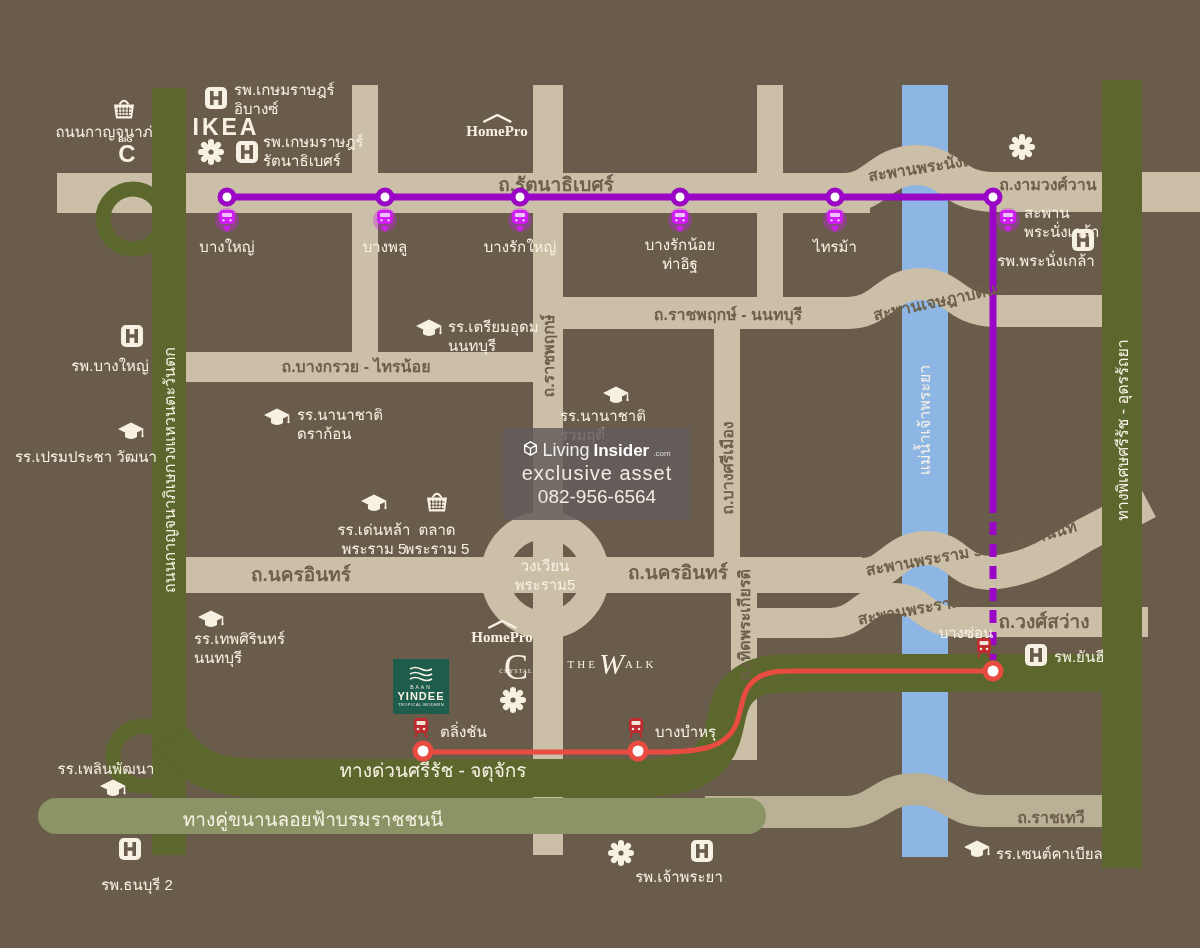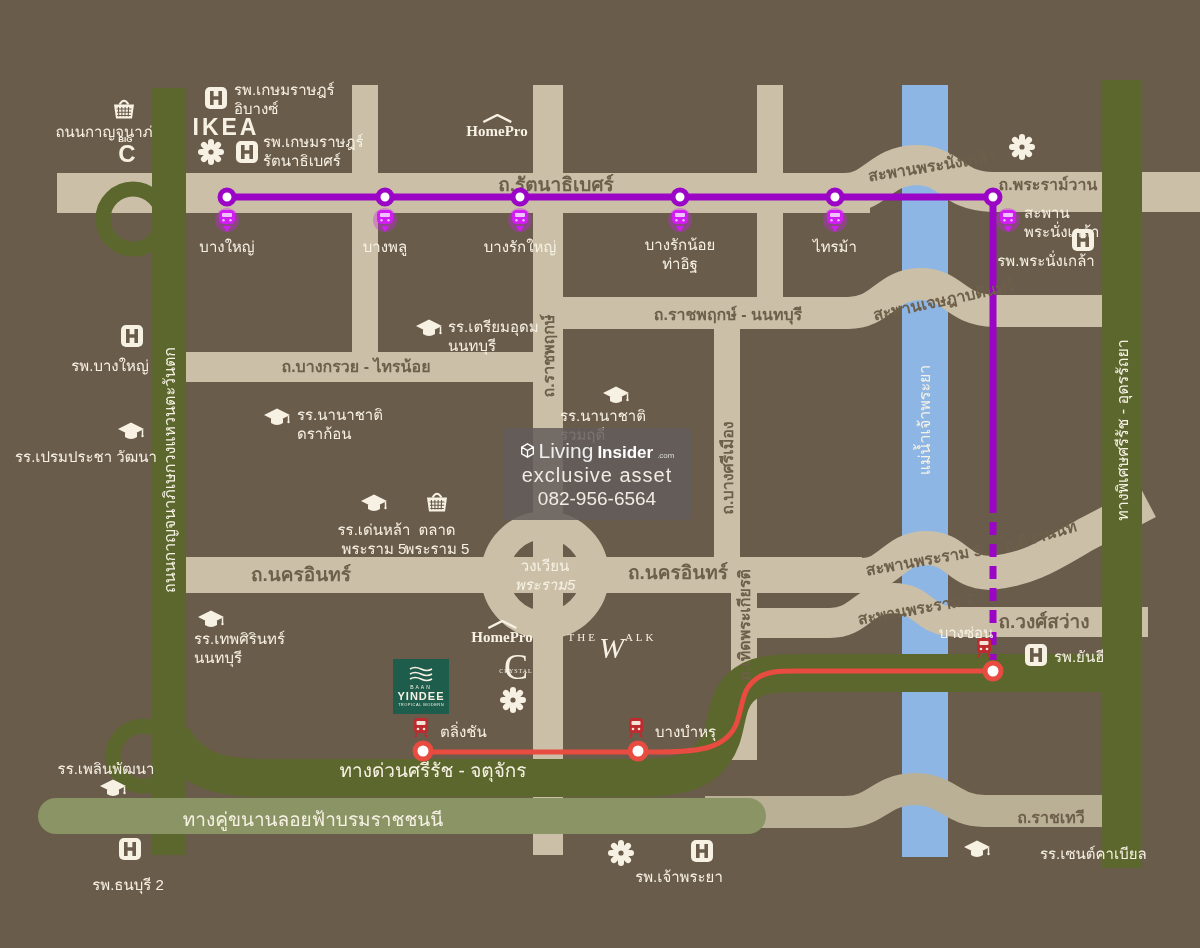--- a/index.html
+++ b/index.html
@@ -23,38 +23,38 @@
   .roundabout-label{color:var(--white);font-size:15px;line-height:19px;text-align:center;white-space:nowrap;}
   .pstation-circle{width:19px;height:19px;border-radius:50%;background:#fff;border:5px solid var(--purple);box-sizing:border-box;}
   .rstation-circle{width:21px;height:21px;border-radius:50%;background:#fff;border:5px solid var(--red);box-sizing:border-box;}
   .icon svg{display:block;}
   
   .brand{position:absolute;color:var(--white);white-space:nowrap;}
   .ikea{left:226px;top:127px;transform:translate(-50%,-50%);font-weight:bold;font-size:23px;letter-spacing:3px;}
   .homepro{display:flex;flex-direction:column;align-items:center;transform:translate(-50%,-50%);}
   .homepro .hp-text{font-family:"Liberation Serif","DejaVu Serif",serif;font-weight:bold;font-size:15px;}
   .hp1{left:497px;top:127px;} .hp2{left:502px;top:633px;}
-  .thewalk{left:612px;top:648px;transform:translate(-50%,-50%);display:flex;align-items:flex-start;font-family:"Liberation Serif","DejaVu Serif",serif;}
+  .thewalk{left:612px;top:664px;transform:translate(-50%,-50%);display:flex;align-items:center;font-family:"Liberation Serif","DejaVu Serif",serif;}
   .thewalk .tw-small{font-size:11px;letter-spacing:3px;}
   .thewalk .tw-w{font-size:30px;font-style:italic;margin:0 1px;}
   .crystal{left:516px;top:663px;transform:translate(-50%,-50%);text-align:center;font-family:"Liberation Serif","DejaVu Serif",serif;}
   .crystal .cr-c{font-size:36px;line-height:30px;}
   .crystal .cr-t{font-size:6px;letter-spacing:1px;margin-top:-14px;}
   .bigc{left:127px;top:151px;transform:translate(-50%,-50%);}
   .bigc .bc-big{font-size:8px;font-weight:bold;line-height:6px;}
   .bigc .bc-c{font-size:24px;font-weight:bold;line-height:22px;}
   .yindee{left:393px;top:659px;width:56px;height:55px;background:var(--yindee);display:flex;flex-direction:column;
           align-items:center;justify-content:center;text-align:center;}
   .yindee .yd-baan{font-size:5px;letter-spacing:2px;margin-top:2px;}
   .yindee .yd-name{font-size:11px;font-weight:bold;letter-spacing:1px;}
   .yindee .yd-sub{font-size:4px;letter-spacing:.5px;}
   .watermark{left:503px;top:428px;width:188px;height:92px;background:rgba(99,92,90,.85);border-radius:4px;
              display:flex;flex-direction:column;align-items:center;justify-content:center;color:#fff;}
   .wm-row{display:flex;align-items:baseline;gap:4px;}
-  .wm-living{font-weight:300;font-size:21px;color:#eee;}
+  .wm-living{font-weight:300;font-size:18px;color:#eee;}
   .wm-insider{font-weight:bold;font-size:17px;color:#fff;}
   .wm-com{font-size:8px;color:#ddd;}
   .wm-line2{font-weight:300;font-size:20px;color:#f0ece4;margin-top:1px;letter-spacing:1px;}
   .wm-phone{font-size:19px;color:#f0ece4;margin-top:1px;}
 </style>
 </head>
 <body>
 
 <div id="map">
 
@@ -92,42 +92,42 @@
     </g>
 
     <path d="M 227 197 L 993 197 L 993 500" style="stroke:var(--purple);fill:none" stroke-width="7"></path>
     <path d="M 993 500 L 993 660" style="stroke:var(--purple);fill:none" stroke-width="7" stroke-dasharray="13 9"></path>
     <path d="M 423 752 L 660 752 C 700 752 728 748 737 722 C 744 700 742 690 756 679 C 768 670 780 671 810 671 L 993 671" style="stroke:var(--red);fill:none" stroke-width="5"></path>
   </svg>
 
   <div id="overlay">
       <div class="road-label big" style="left: 556px; top: 184px; transform: translate(-50%, -50%);">ถ.รัตนาธิเบศร์</div>
       <div class="road-label " style="left: 932px; top: 166px; transform: translate(-50%, -50%) rotate(-9deg);">สะพานพระนั่งเกล้า</div>
-      <div class="road-label " style="left: 1048px; top: 184px; transform: translate(-50%, -50%);">ถ.พระราม์วาน</div>
+      <div class="road-label " style="left: 1048px; top: 184px; transform: translate(-50%, -50%);">ถ.งามวงศ์วาน</div>
       <div class="road-label " style="left: 728px; top: 314px; transform: translate(-50%, -50%);">ถ.ราชพฤกษ์ - นนทบุรี</div>
       <div class="road-label " style="left: 944px; top: 300px; transform: translate(-50%, -50%) rotate(-12deg);">สะพานเจษฎาบดินทร์</div>
       <div class="road-label " style="left: 356px; top: 366px; transform: translate(-50%, -50%);">ถ.บางกรวย - ไทรน้อย</div>
       <div class="road-label " style="left: 548px; top: 356px; transform: translate(-50%, -50%) rotate(-90deg);">ถ.ราชพฤกษ์</div>
       <div class="road-label " style="left: 727px; top: 468px; transform: translate(-50%, -50%) rotate(-90deg);">ถ.บางศรีเมือง</div>
       <div class="road-label big" style="left: 301px; top: 574px; transform: translate(-50%, -50%);">ถ.นครอินทร์</div>
       <div class="road-label big" style="left: 678px; top: 572px; transform: translate(-50%, -50%);">ถ.นครอินทร์</div>
       <div class="road-label " style="left: 924px; top: 560px; transform: translate(-50%, -50%) rotate(-10deg);">สะพานพระราม 5</div>
       <div class="road-label " style="left: 1040px; top: 536px; transform: translate(-50%, -50%) rotate(-16deg);">ถ.ติวานนท์</div>
       <div class="road-label " style="left: 916px; top: 609px; transform: translate(-50%, -50%) rotate(-10deg);">สะพานพระราม 7</div>
       <div class="road-label big" style="left: 1044px; top: 621px; transform: translate(-50%, -50%);">ถ.วงศ์สว่าง</div>
       <div class="road-label " style="left: 744px; top: 625px; transform: translate(-50%, -50%) rotate(-90deg);">ถ.เทิดพระเกียรติ</div>
       <div class="road-label white big" style="left: 433px; top: 770px; transform: translate(-50%, -50%);">ทางด่วนศรีรัช - จตุจักร</div>
       <div class="road-label white big" style="left: 313px; top: 819px; transform: translate(-50%, -50%);">ทางคู่ขนานลอยฟ้าบรมราชชนนี</div>
       <div class="road-label " style="left: 1051px; top: 817px; transform: translate(-50%, -50%);">ถ.ราชเทวี</div>
       <div class="road-label white" style="left: 169px; top: 470px; transform: translate(-50%, -50%) rotate(-90deg);">ถนนกาญจนาภิเษกวงแหวนตะวันตก</div>
       <div class="road-label white" style="left: 1122px; top: 430px; transform: translate(-50%, -50%) rotate(-90deg);">ทางพิเศษศรีรัช - อุดรรัถยา</div>
       <div class="road-label white" style="left: 924px; top: 420px; transform: translate(-50%, -50%) rotate(-90deg);">แม่น้ำเจ้าพระยา</div>
       <div class="roundabout-label" style="left: 545px; top: 575px; transform: translate(-50%, -50%);">
         <span style="display: block;">วงเวียน</span>
-        <span style="display: block; font-style: italic;">พระราม5</span>
+        <span style="display: block;">พระราม5</span>
       </div>
       <div class="icon" style="left: 124px; top: 108px; transform: translate(-50%, -50%);">
         <svg width="26" height="25" viewBox="0 0 26 25">
           <path d="M8.5 9 Q13 1.5 17.5 9" stroke="#f7f1e4" stroke-width="2" fill="none"></path>
           <path d="M3 9 H23 L21 23 H5 Z" fill="#f7f1e4"></path>
           <path d="M7.4 11.5 L7.8 21 M10.8 11.5 L11 21 M14.2 11.5 L14 21 M17.6 11.5 L17.2 21 M5.6 13.5 h14.8 M5.9 16.8 h14.2 M6.2 20 h13.6" stroke="var(--bg)" stroke-width="1.1" fill="none"></path>
         </svg>
       </div>
       <div class="poi-label ac" style="left: 104px; top: 131px; transform: translate(-50%, -50%);">
         <span style="display: block;">ถนนกาญจนาภ่</span>
@@ -299,30 +299,30 @@
         <span style="display: block;">รพ.เจ้าพระยา</span>
       </div>
       <div class="icon" style="left: 977px; top: 850px; transform: translate(-50%, -50%);">
         <svg width="28" height="21" viewBox="0 0 28 21">
           <path d="M14 1 L27 7.5 L14 14 L1 7.5 Z" fill="#f7f1e4"></path>
           <path d="M8 11 L8 15.5 Q14 19.5 20 15.5 L20 11 Z" fill="#f7f1e4"></path>
           <path d="M25.5 8.5 v5" stroke="#f7f1e4" stroke-width="1.5"></path>
           <circle cx="25.5" cy="14.5" r="1.2" fill="#f7f1e4"></circle>
         </svg>
       </div>
-      <div class="poi-label al" style="left: 996px; top: 853px; transform: translate(0px, -50%); margin-left: 44px;">
+      <div class="poi-label al" style="left: 996px; top: 853px; transform: translate(0px, -50%);">
         <span style="display: block;">รร.เซนต์คาเบียล</span>
       </div>
       <div class="icon" style="left: 130px; top: 849px; transform: translate(-50%, -50%);">
         <svg width="24" height="24" viewBox="0 0 24 24">
           <rect x="1" y="1" width="22" height="22" rx="5" fill="#f7f1e4"></rect>
           <path d="M6 5 h3.6 v5.2 h4.8 V5 H18 v14 h-3.6 v-5.2 H9.6 V19 H6 Z" fill="var(--bg)"></path>
         </svg>
       </div>
-      <div class="poi-label ac" style="left: 128px; top: 884px; transform: translate(-50%, -50%);">
+      <div class="poi-label ac" style="left: 137px; top: 884px; transform: translate(-50%, -50%);">
         <span style="display: block;">รพ.ธนบุรี 2</span>
       </div>
       <div class="icon" style="left: 113px; top: 789px; transform: translate(-50%, -50%);">
         <svg width="28" height="21" viewBox="0 0 28 21">
           <path d="M14 1 L27 7.5 L14 14 L1 7.5 Z" fill="#f7f1e4"></path>
           <path d="M8 11 L8 15.5 Q14 19.5 20 15.5 L20 11 Z" fill="#f7f1e4"></path>
           <path d="M25.5 8.5 v5" stroke="#f7f1e4" stroke-width="1.5"></path>
           <circle cx="25.5" cy="14.5" r="1.2" fill="#f7f1e4"></circle>
         </svg>
       </div>

